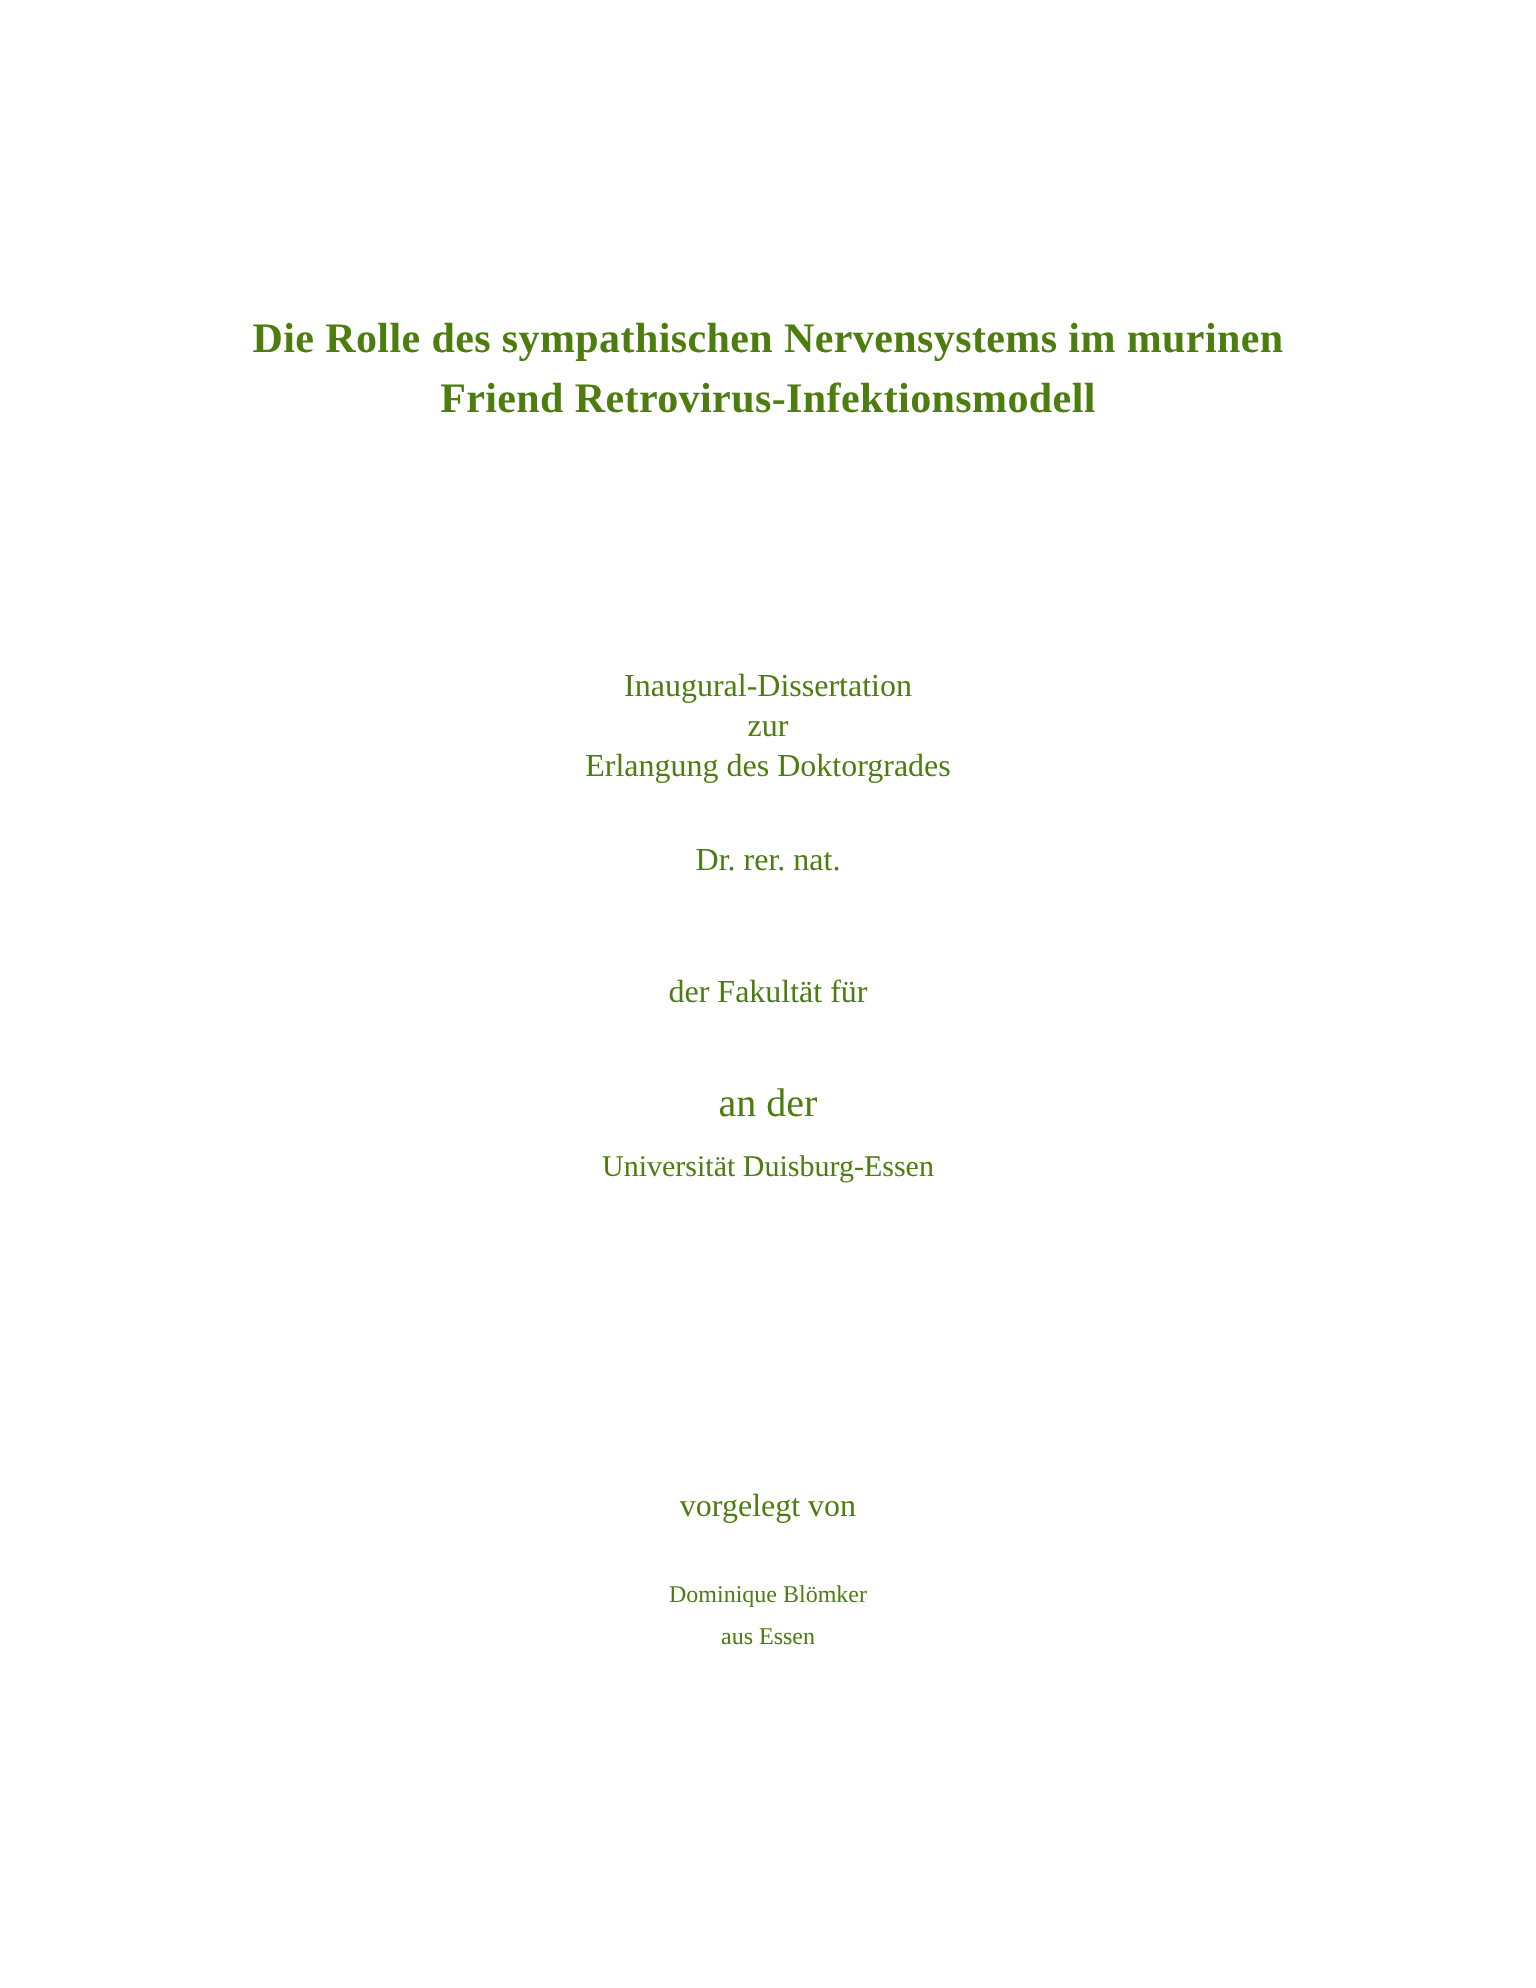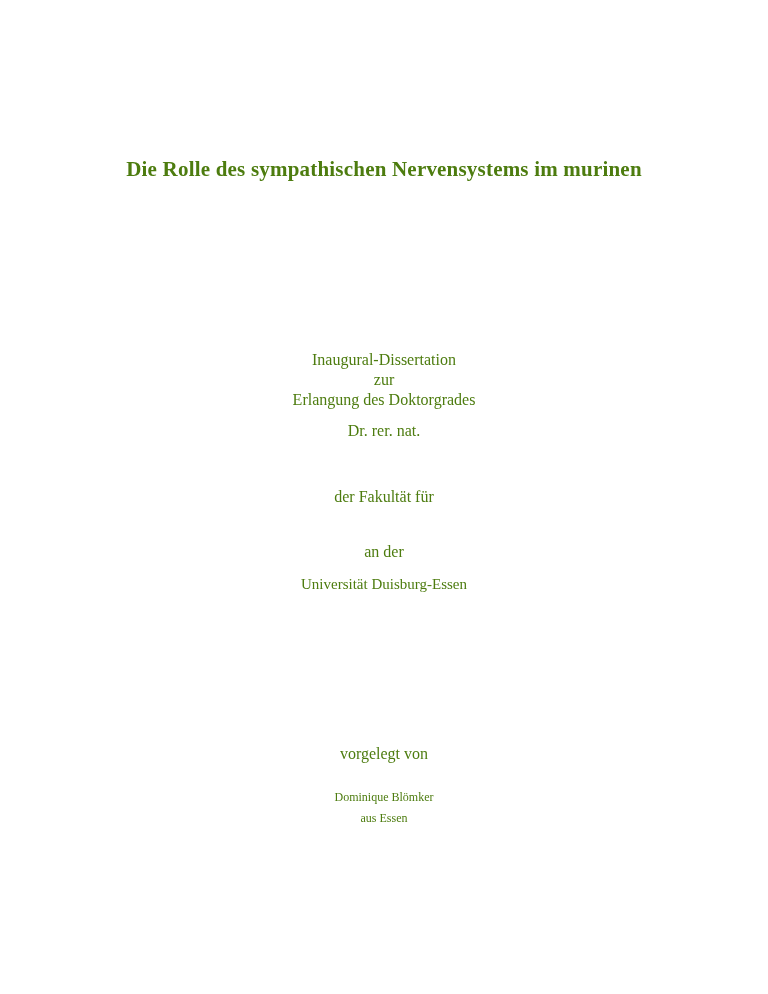--- a/index.html
+++ b/index.html
@@ -24,37 +24,37 @@
     text-align: center;
   }
   .title {
     top: 138px;
     font-size: 21px;
     font-weight: bold;
     line-height: 30px;
     letter-spacing: 0.2px;
   }
   .dissertation-block {
-    top: 334px;
+    top: 318px;
     font-size: 16px;
     line-height: 20px;
   }
   .degree {
     top: 405px;
     font-size: 16px;
     line-height: 20px;
   }
   .faculty-block {
     top: 469px;
     font-size: 16px;
     line-height: 23px;
   }
   .an-der {
     top: 526px;
-    font-size: 16px;
+    font-size: 20px;
     line-height: 20px;
   }
   .university {
     top: 558px;
     font-size: 15px;
     line-height: 20px;
   }
   .submitted {
     top: 728px;
     font-size: 16px;
@@ -71,20 +71,21 @@
     line-height: 20px;
   }
 </style>
 </head>
 <body>
 
 <div class="page">
 
   <div class="block title">
     <div>Die Rolle des sympathischen Nervensystems im murinen</div>
+    <div>Friend Retrovirus-Infektionsmodell</div>
   </div>
 
   <div class="block dissertation-block">
     <div>Inaugural-Dissertation</div>
     <div>zur</div>
     <div>Erlangung des Doktorgrades</div>
   </div>
 
   <div class="block degree">Dr. rer. nat.</div>
 

